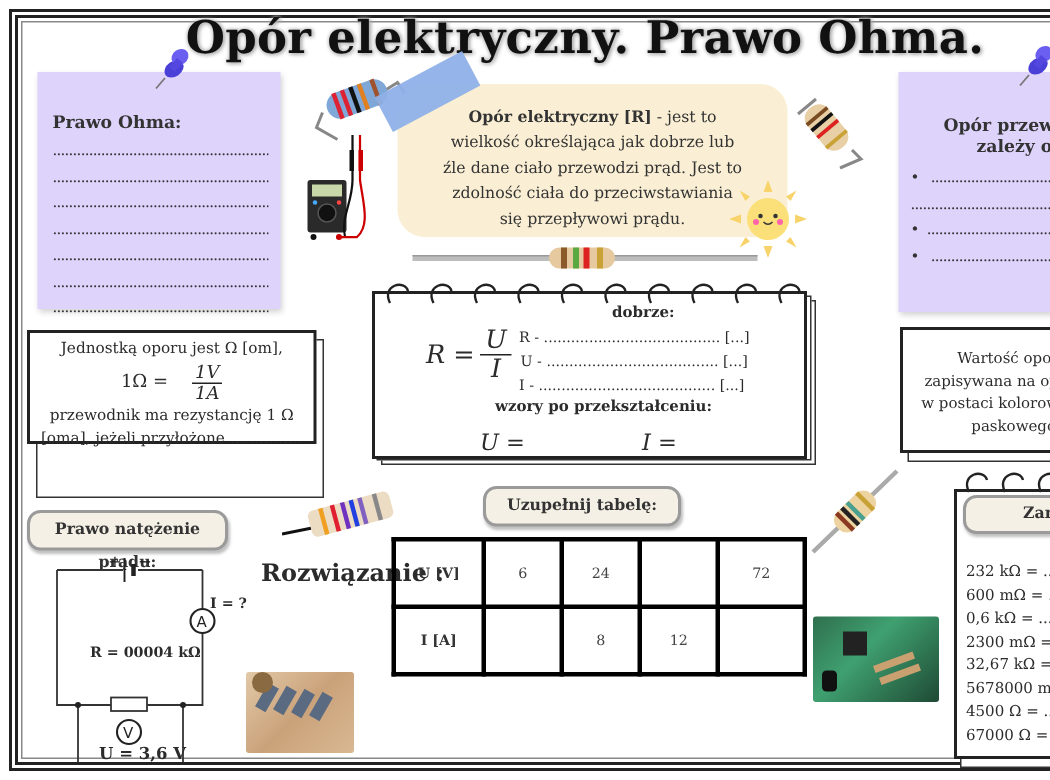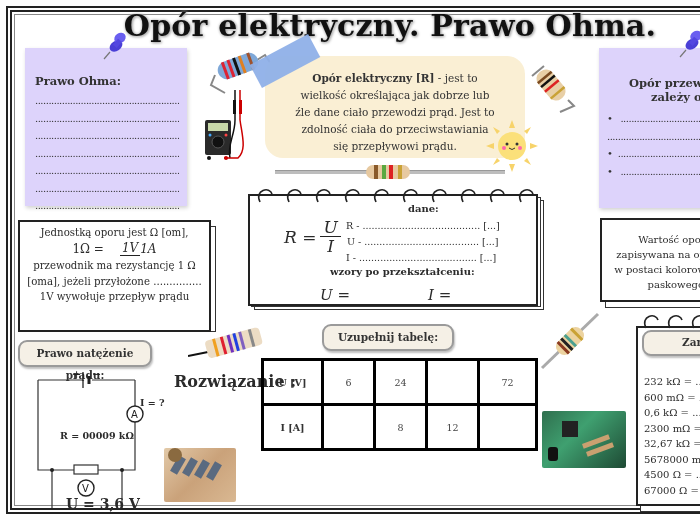--- a/index.html
+++ b/index.html
@@ -26,21 +26,21 @@
   .defbox { position: absolute; left: 265px; top: 56px; width: 260px; height: 102px; background: #faefd4;
     border-radius: 18px; padding: 14px 30px; text-align: center; font-size: 10.5px; line-height: 17px; color: #333; }
   .tape { position: absolute; left: 252px; top: 48px; width: 66px; height: 26px; background: #8fb0e8; transform: rotate(-28deg); opacity: 0.95; }
 
   .wire-bar { position: absolute; left: 275px; top: 170px; width: 230px; height: 4px; background: #bdbdbd; border-top: 1px solid #999; }
 
   
   .sketch { position: absolute; background: #fff; border: 2px solid #222; }
   .sketch-shadow { position: absolute; border: 1.5px solid #333; background: #fff; }
 
-  .unit-box { left: 18px; top: 220px; width: 193px; height: 112px; text-align: center; font-size: 10.2px; line-height: 15.5px; padding-top: 3px; }
+  .unit-box { left: 18px; top: 220px; width: 193px; height: 76px; text-align: center; font-size: 10.2px; line-height: 15.5px; padding-top: 3px; }
 
   .formula-box { left: 248px; top: 194px; width: 290px; height: 112px; }
   .rings { position: absolute; left: 252px; top: 182px; width: 290px; height: 24px; }
 
   .right-note { left: 600px; top: 218px; width: 120px; height: 84px; font-size: 10px; line-height: 15px; text-align: right; padding: 12px 6px 0 0; overflow: hidden; }
 
   .label-pill { position: absolute; background: #f5f0e6; border: 2.5px solid #9a9a9a; border-radius: 9px; box-shadow: 1px 2px 2px rgba(0,0,0,0.25);
     font-weight: bold; font-size: 10.5px; text-align: center; color: #333; }
 
   table.ohm { position: absolute; left: 261px; top: 358px; border-collapse: collapse; }
@@ -162,41 +162,40 @@
   <ellipse cx="16" cy="16" rx="7" ry="5" fill="#4a3fd6" transform="rotate(-35 16 16)"></ellipse>
   <ellipse cx="20" cy="8" rx="6" ry="5" fill="#6a5ff0" transform="rotate(-35 20 8)"></ellipse>
   <rect x="15" y="9" width="5" height="8" fill="#5347e0" transform="rotate(40 17 13)"></rect>
 </svg>
 
 <div class="sketch-shadow" style="left:24px; top:226px; width:192px; height:106px;"></div>
 <div class="sketch unit-box">
   <div>Jednostką oporu jest Ω [om],</div>
   <div style="display:flex; justify-content:center; align-items:center; gap:16px; font-size:12px; font-style:italic; margin:1px 0;">
     <span style="font-style:normal;">1Ω =</span>
-    <span style="display:inline-flex; flex-direction:row; align-items:center; line-height:13px;">
+    <span style="display:inline-flex; flex-direction:column; line-height:13px;">
       <span style="border-bottom:1px solid #222; padding:0 2px;">1V</span>
       <span>1A</span>
     </span>
   </div>
   <div>przewodnik ma rezystancję 1 Ω</div>
   <div>[oma], jeżeli przyłożone ...............</div>
-  <div>1V wywołuje przepływ prądu</div>
 </div>
 
 <div class="sketch-shadow" style="left:254px; top:200px; width:290px; height:110px;"></div>
 <div class="sketch-shadow" style="left:251px; top:197px; width:290px; height:110px;"></div>
 <div class="sketch formula-box">
   <div style="position:absolute; left:34px; top:22px; display:flex; align-items:center; gap:4px; font-style:italic; font-size:17px;">
     <span>R =</span>
     <span style="display:inline-flex; flex-direction:column; align-items:center; line-height:18px;">
       <span style="border-bottom:1px solid #222; padding:0 3px;">U</span>
       <span>I</span>
     </span>
   </div>
-  <div style="position:absolute; left:158px; top:7px; font-weight:bold; font-size:10px;">dane:</div>
+  <div style="position:absolute; left:158px; top:7px; font-weight:bold; font-size:10px;">dobrze:</div>
   <div style="position:absolute; left:96px; top:24px; font-size:9.5px; white-space:nowrap;">R - ....................................... [...]</div>
   <div style="position:absolute; left:97px; top:40px; font-size:9.5px; white-space:nowrap;">U - ...................................... [...]</div>
   <div style="position:absolute; left:96px; top:56px; font-size:9.5px; white-space:nowrap;">I - ....................................... [...]</div>
   <div style="position:absolute; left:80px; top:70px; font-weight:bold; font-size:10px;">wzory po przekształceniu:</div>
   <div style="position:absolute; left:70px; top:90px; font-style:italic; font-size:15px;">U =</div>
   <div style="position:absolute; left:178px; top:90px; font-style:italic; font-size:15px;">I =</div>
 </div>
 <svg class="rings" viewBox="0 0 290 24">
   <g fill="none" stroke="#222" stroke-width="1.6">
     <path d="M8 20 C2 8 18 4 20 12"></path>
@@ -234,26 +233,26 @@
   <line x1="59" y1="8" x2="59" y2="16" stroke="#222" stroke-width="3"></line>
   <text x="42" y="10" font-size="11" font-family="DejaVu Sans, sans-serif" fill="#222">+</text>
   <text x="62" y="10" font-size="11" font-family="DejaVu Sans, sans-serif" fill="#222">−</text>
   <rect x="44" y="97" width="24" height="9" fill="#fff" stroke="#333" stroke-width="1.2"></rect>
   <circle cx="22" cy="102" r="2" fill="#222"></circle>
     <circle cx="92" cy="102" r="2" fill="#222"></circle>
   <circle cx="105" cy="46" r="8" fill="#fff" stroke="#222" stroke-width="1.4"></circle>
   <text x="101" y="50" font-size="10" font-family="DejaVu Sans, sans-serif" fill="#222">A</text>
 </svg>
 <div style="position:absolute; left:140px; top:397px; font-size:9.5px; font-weight:bold;">I = ?</div>
-<div style="position:absolute; left:60px; top:430px; font-size:9.5px; font-weight:bold;">R = 00009 kΩ</div>
+<div style="position:absolute; left:60px; top:430px; font-size:9.5px; font-weight:bold;">R = 00004 kΩ</div>
 <svg style="position:absolute; left:76px; top:478px;" width="20" height="20" viewBox="0 0 20 20">
   <circle cx="10" cy="10" r="8" fill="#fff" stroke="#222" stroke-width="1.4"></circle>
   <text x="6" y="14" font-size="10" font-family="DejaVu Sans, sans-serif" fill="#222">V</text>
 </svg>
-<div style="position:absolute; left:66px; top:496px; font-size:14px; font-weight:bold;">U = 3,6 V</div>
+<div style="position:absolute; left:66px; top:496px; font-size:11px; font-weight:bold;">U = 3,6 V</div>
 
 <svg style="position:absolute; left:188px; top:326px;" width="80" height="36" viewBox="0 0 80 36">
   <line x1="0" y1="30" x2="20" y2="26" stroke="#111" stroke-width="2"></line>
   <g transform="rotate(-15 45 18)">
     <rect x="18" y="8" width="56" height="18" rx="4" fill="#ecdcc4"></rect>
     <rect x="26" y="8" width="3" height="18" fill="#f0a020"></rect>
     <rect x="34" y="8" width="3" height="18" fill="#e02030"></rect>
     <rect x="41" y="8" width="3" height="18" fill="#7030c0"></rect>
     <rect x="47" y="8" width="3" height="18" fill="#2040e0"></rect>
     <rect x="53" y="8" width="3" height="18" fill="#8060c0"></rect>

